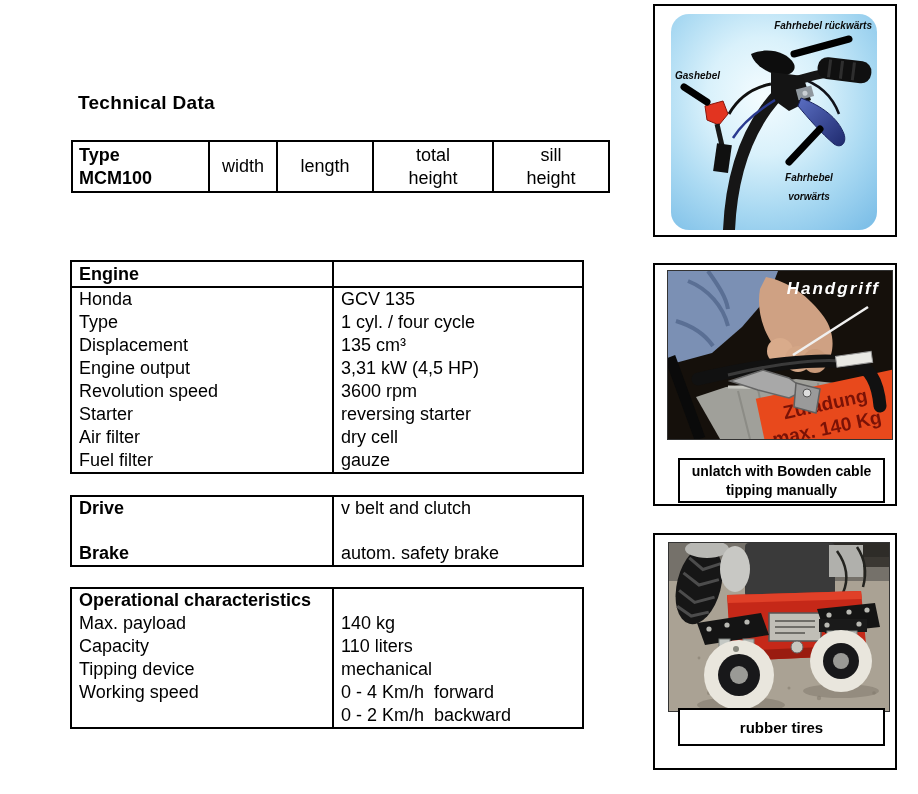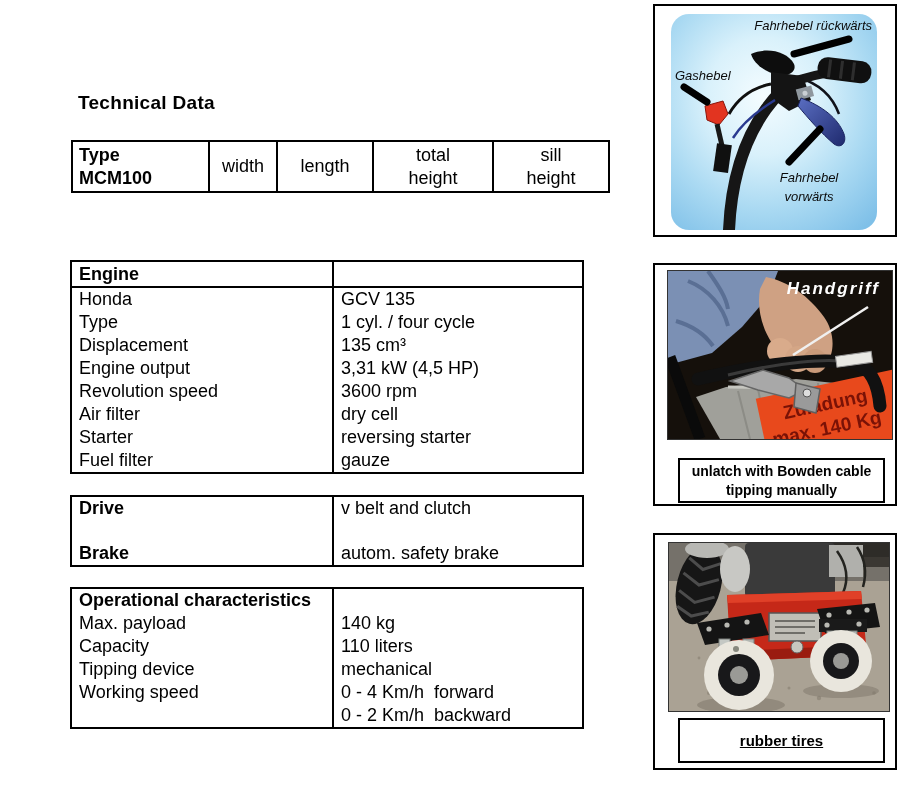--- a/index.html
+++ b/index.html
@@ -39,24 +39,24 @@
   .photo{position:absolute;overflow:hidden;}
   .photo svg{position:absolute;left:0;top:0;}
   .p1{left:16px;top:8px;width:206px;height:216px;background:#fff;}
   .p2{left:12px;top:5px;width:224px;height:168px;background:#15100b;border:1px solid #333;}
   .p3{left:13px;top:7px;width:220px;height:168px;background:#aaa294;border:1px solid #333;}
 
   .caption{position:absolute;left:23px;width:207px;border:2px solid #000;box-sizing:border-box;
            display:flex;align-items:center;justify-content:center;text-align:center;
            font-weight:bold;background:#fff;}
   .cap2{top:185px;height:45px;font-size:14px;line-height:19px;margin-top:8px;}
-  .cap3{top:183px;height:45px;font-size:15px;text-decoration:underline;}
+  .cap3{top:173px;height:38px;font-size:15px;}
 
   
-  .lbl{position:absolute;font-weight:normal;font-style:italic;font-size:13px;line-height:19px;color:#0a0a0a;}
+  .lbl{position:absolute;font-weight:bold;font-style:italic;font-size:10px;line-height:19px;color:#0a0a0a;}
   .lbl-reverse{top:2px;right:5px;}
   .lbl-throttle{top:52px;left:4px;}
   .lbl-forward{top:154px;left:92px;width:92px;text-align:center;}
   .lbl-handgriff{position:absolute;top:8px;right:12px;color:#fff;font-weight:bold;font-style:italic;font-size:17px;letter-spacing:2px;}
 </style>
 </head>
 <body>
 
 <div class="page">
 
@@ -104,26 +104,26 @@
         </tr>
     <tr>
           <td class="c1">Engine output</td>
           <td class="c2 prew">3,31 kW (4,5 HP)</td>
         </tr>
     <tr>
           <td class="c1">Revolution speed</td>
           <td class="c2 prew">3600 rpm</td>
         </tr>
     <tr>
+          <td class="c1">Starter</td>
+          <td class="c2 prew">reversing starter</td>
+        </tr>
+    <tr>
           <td class="c1">Air filter</td>
           <td class="c2 prew">dry cell</td>
-        </tr>
-    <tr>
-          <td class="c1">Starter</td>
-          <td class="c2 prew">reversing starter</td>
         </tr>
     <tr>
           <td class="c1">Fuel filter</td>
           <td class="c2 prew">gauze</td>
         </tr>
   </tbody>
     </table>
 
   <table class="spec t-drive">
     <tbody>

